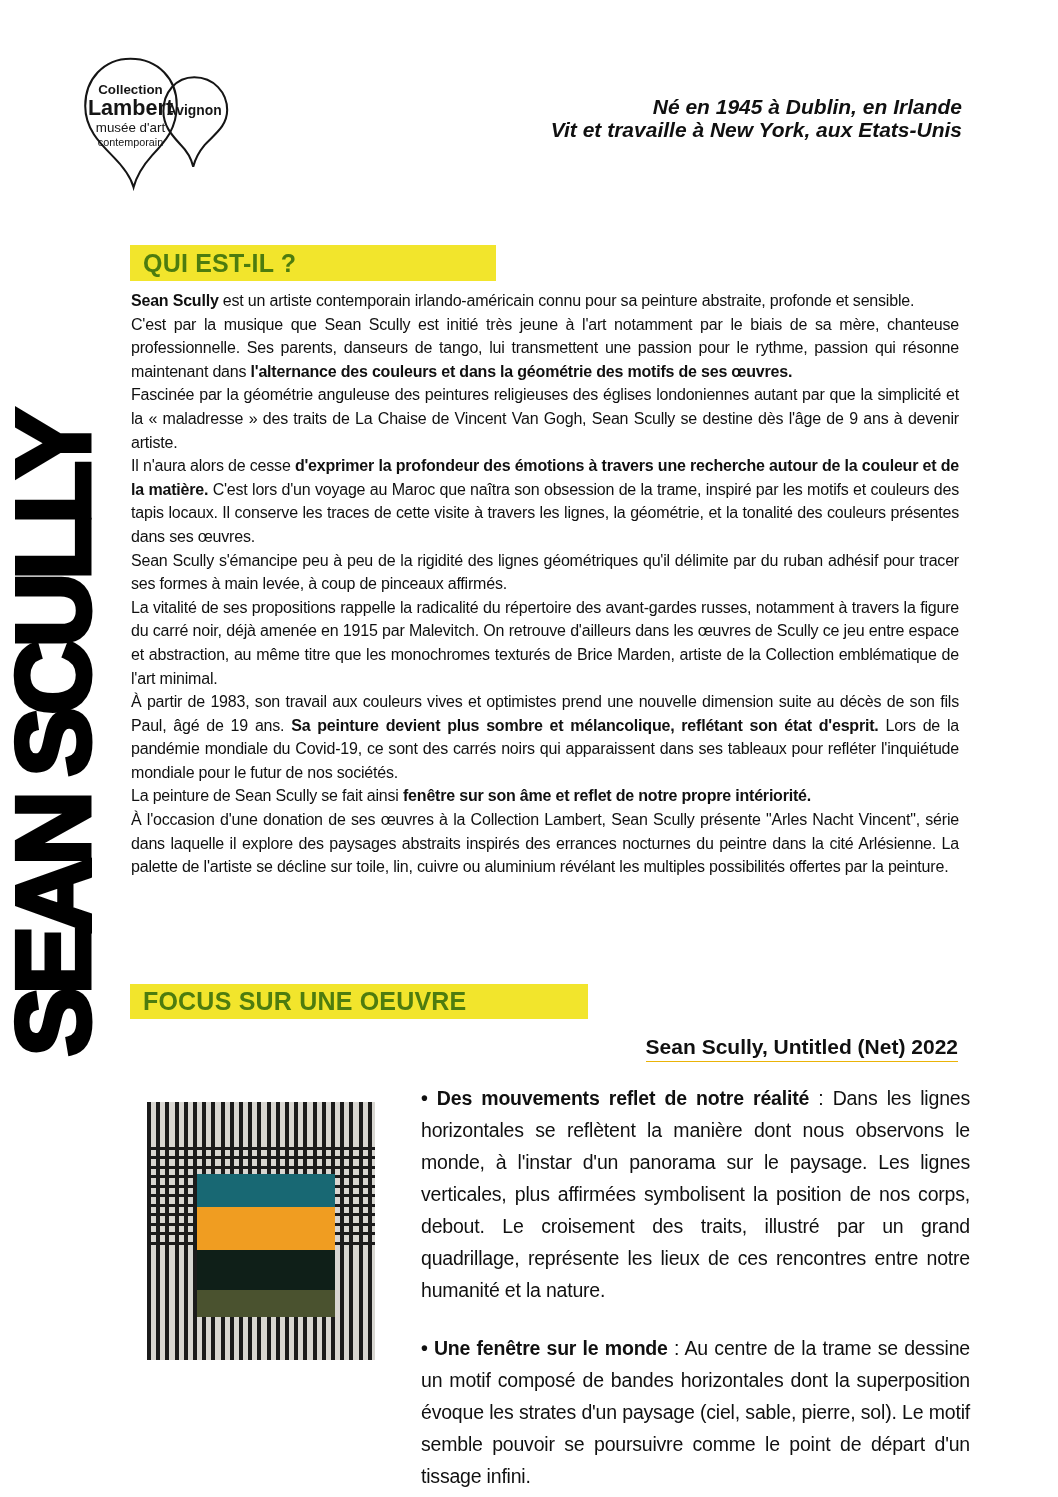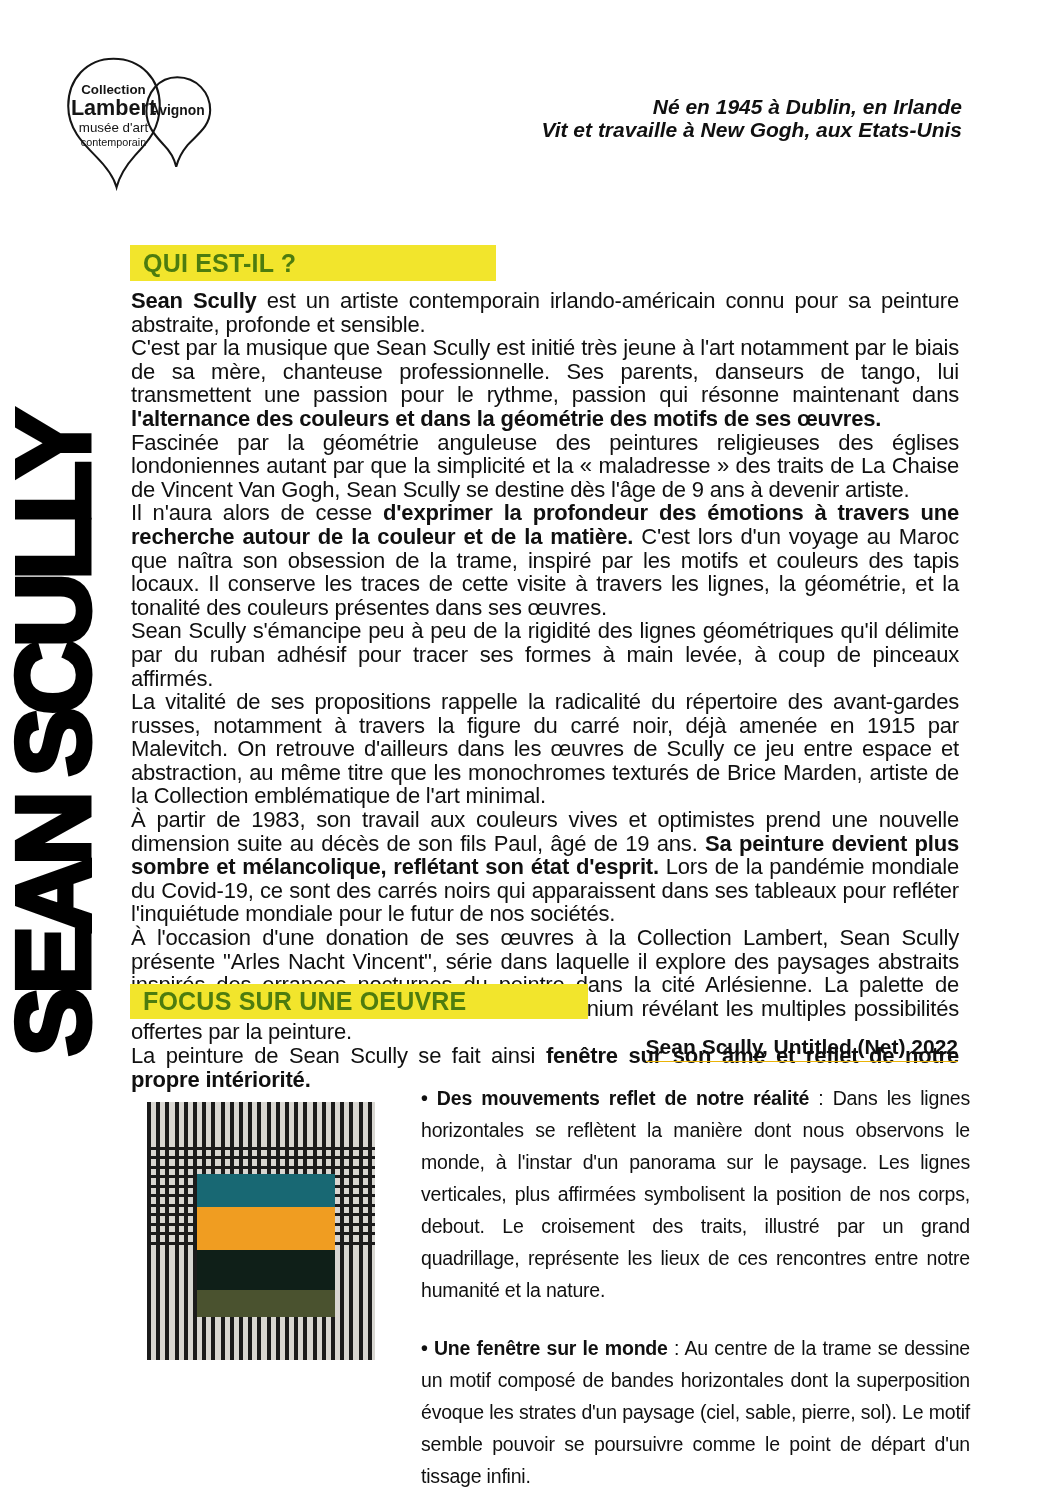--- a/index.html
+++ b/index.html
@@ -4,21 +4,21 @@
 <style>
   html,body{margin:0;padding:0;background:#fff;}
   .page{
     position:relative;width:1058px;height:1497px;background:#fff;overflow:hidden;
     font-family:"Liberation Sans",sans-serif;color:var(--text,#101010);
   }
   .b{font-weight:bold;}
   .i{}
 
   
-  .logo{position:absolute;left:60px;top:54px;width:180px;height:140px;text-decoration:underline;}
+  .logo{position:absolute;left:77px;top:54px;width:180px;height:140px;text-decoration:underline;}
   .logo svg{width:100%;height:100%;}
   .logo text{fill:#151515;font-family:"Liberation Sans",sans-serif;}
 
   
   .artist-meta{
     position:absolute;top:95px;right:96px;text-align:right;
     font-size:21px;line-height:23px;font-weight:bold;font-style:italic;margin-left:44px;
   }
 
   
@@ -34,21 +34,21 @@
     position:absolute;left:130px;height:36px;background:var(--yellow,#f2e52c);
     display:flex;align-items:center;padding-left:13px;box-sizing:border-box;
     font-size:25px;font-weight:bold;letter-spacing:0.2px;color:#4d7c0f;
   }
   .heading-who{top:245px;width:366px;}
   .heading-focus{top:984px;width:458px;height:35px;}
 
   
   .body-text{
     position:absolute;left:131px;top:289px;width:828px;
-    font-size:22px;line-height:23.6px;text-align:justify;letter-spacing:-0.2px;
+    font-size:16px;line-height:23.6px;text-align:justify;letter-spacing:-0.2px;
   }
   .body-text p{margin:0;}
 
   
   .caption{
     position:absolute;top:1035px;right:100px;
     font-size:21px;font-weight:bold;border-bottom:1px solid #eab308;padding-bottom:2px;
   }
 
   
@@ -87,39 +87,39 @@
       <text x="52" y="38" text-anchor="middle" font-size="13" font-weight="bold">Collection</text>
       <text x="52" y="59" text-anchor="middle" font-size="21" font-weight="bold">Lambert</text>
       <text x="52" y="75" text-anchor="middle" font-size="13">musée d'art</text>
       <text x="52" y="89" text-anchor="middle" font-size="10.5">contemporain</text>
       <text x="114" y="59" text-anchor="middle" font-size="13.5" font-weight="bold">Avignon</text>
     </svg>
   </div>
 
   <div class="artist-meta">
     <div>Né en 1945 à Dublin, en Irlande</div>
-    <div>Vit et travaille à New Gogh, aux Etats-Unis</div>
+    <div>Vit et travaille à New York, aux Etats-Unis</div>
   </div>
 
   <div class="vertical-title">SEAN SCULLY</div>
 
   <div class="section-heading heading-who">
     <span>QUI EST-IL ?</span>
   </div>
 
   <div class="body-text" id="who-paragraphs">
       <p><span class="b">Sean Scully</span><span> est un artiste contemporain irlando-américain connu pour sa peinture abstraite, profonde et sensible.</span></p>
       <p><span>C'est par la musique que Sean Scully est initié très jeune à l'art notamment par le biais de sa mère, chanteuse professionnelle. Ses parents, danseurs de tango, lui transmettent une passion pour le rythme, passion qui résonne maintenant dans </span><span class="b">l'alternance des couleurs et dans la géométrie des motifs de ses œuvres.</span></p>
       <p><span>Fascinée par la géométrie anguleuse des peintures religieuses des églises londoniennes autant par que la simplicité et la « maladresse » des traits de </span><span class="i">La Chaise</span><span> de Vincent Van Gogh, Sean Scully se destine dès l'âge de 9 ans à devenir artiste.</span></p>
       <p><span>Il n'aura alors de cesse </span><span class="b">d'exprimer la profondeur des émotions à travers une recherche autour de la couleur et de la matière.</span><span> C'est lors d'un voyage au Maroc que naîtra son obsession de la trame, inspiré par les motifs et couleurs des tapis locaux. Il conserve les traces de cette visite à travers les lignes, la géométrie, et la tonalité des couleurs présentes dans ses œuvres.</span></p>
       <p><span>Sean Scully s'émancipe peu à peu de la rigidité des lignes géométriques qu'il délimite par du ruban adhésif pour tracer ses formes à main levée, à coup de pinceaux affirmés.</span></p>
       <p><span>La vitalité de ses propositions rappelle la radicalité du répertoire des avant-gardes russes, notamment à travers la figure du carré noir, déjà amenée en 1915 par Malevitch. On retrouve d'ailleurs dans les œuvres de Scully ce jeu entre espace et abstraction, au même titre que les monochromes texturés de Brice Marden, artiste de la Collection emblématique de l'art minimal.</span></p>
       <p><span>À partir de 1983, son travail aux couleurs vives et optimistes prend une nouvelle dimension suite au décès de son fils Paul, âgé de 19 ans. </span><span class="b">Sa peinture devient plus sombre et mélancolique, reflétant son état d'esprit.</span><span> Lors de la pandémie mondiale du Covid-19, ce sont des carrés noirs qui apparaissent dans ses tableaux pour refléter l'inquiétude mondiale pour le futur de nos sociétés.</span></p>
+      <p><span>La peinture de Sean Scully se fait ainsi </span><span class="b">fenêtre sur son âme et reflet de notre propre intériorité.</span></p>
       <p><span>À l'occasion d'une donation de ses œuvres à la Collection Lambert, Sean Scully présente "Arles Nacht Vincent", série dans laquelle il explore des paysages abstraits inspirés des errances nocturnes du peintre dans la cité Arlésienne. La palette de l'artiste se décline sur toile, lin, cuivre ou aluminium révélant les multiples possibilités offertes par la peinture.</span></p>
-      <p><span>La peinture de Sean Scully se fait ainsi </span><span class="b">fenêtre sur son âme et reflet de notre propre intériorité.</span></p>
     </div>
 
   <div class="section-heading heading-focus">
     <span>FOCUS SUR UNE OEUVRE</span>
   </div>
 
   <div class="caption"><span class="b">Sean Scully, </span><span class="b i">Untitled (Net)</span><span class="b"> 2022</span></div>
 
   <div class="artwork">
     <div class="hatch"></div>

